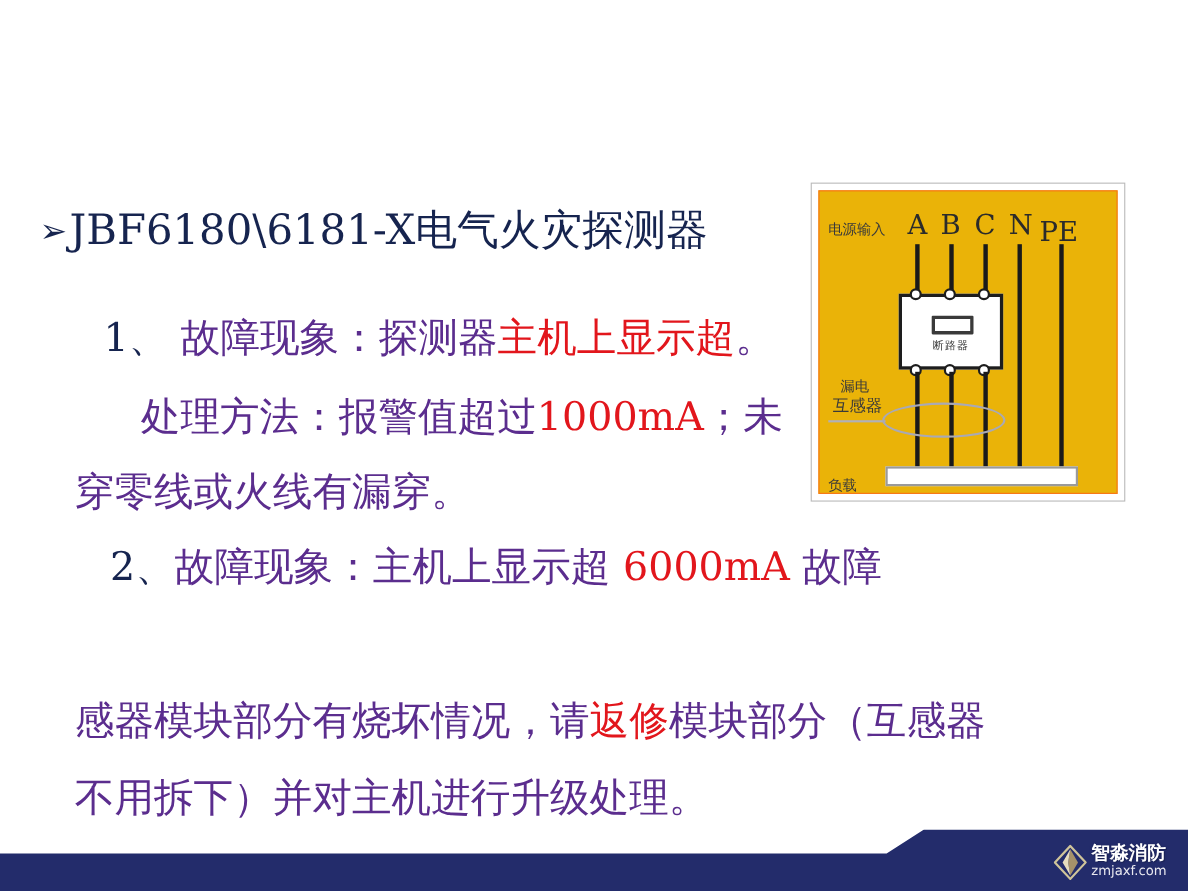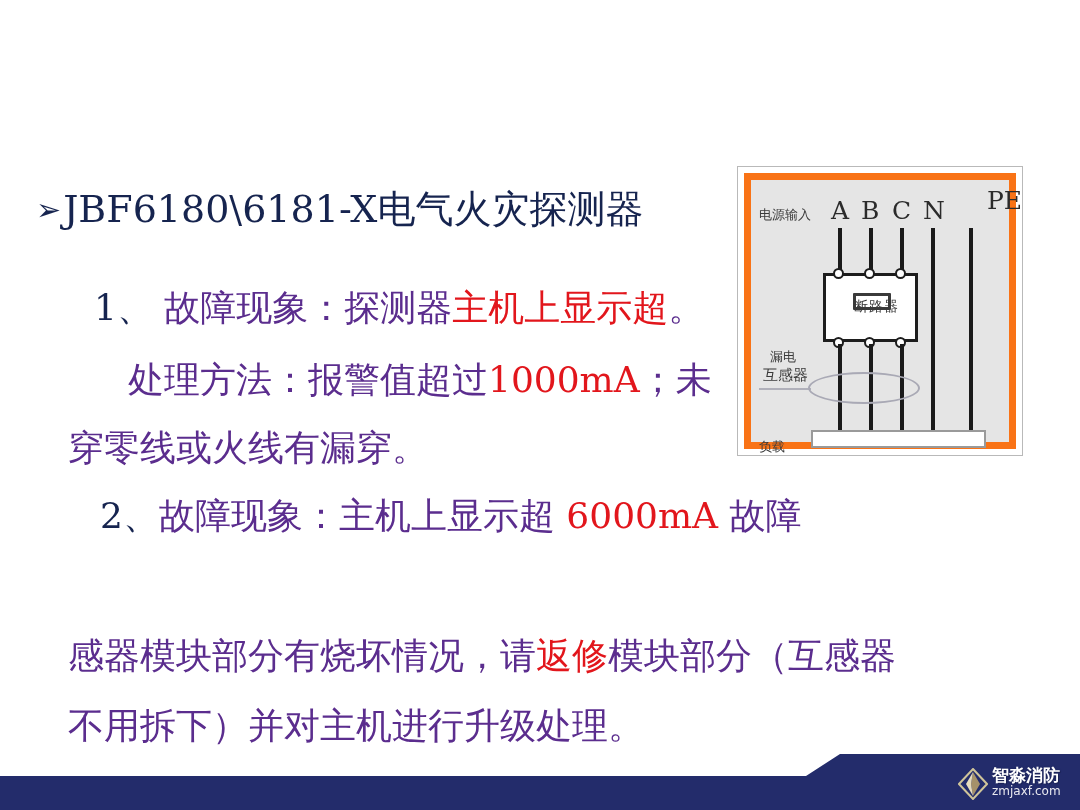--- a/index.html
+++ b/index.html
@@ -82,21 +82,21 @@
   }
   .num{font-family:"DejaVu Serif","Liberation Serif",serif;color:#16244f;}
 
   
   .diagram{
     position:absolute;left:737px;top:166px;width:286px;height:290px;
     background:#fff;border:1px solid #b9b9b9;box-sizing:border-box;
   }
   .diagram-inner{
     position:absolute;left:6px;top:6px;right:6px;bottom:6px;
-    border:7px solid #f97316;box-sizing:border-box;background:#e5e5e5;padding-left:40px;
+    border:1px solid #f97316;box-sizing:border-box;background:#eab308;padding-left:40px;
   }
   .dlabel{position:absolute;font-family:"DejaVu Sans","Liberation Sans",sans-serif;color:#3a3a3a;white-space:nowrap;}
   .dphase{position:absolute;font-family:"DejaVu Serif","Liberation Serif",serif;color:#2b2b2b;font-size:25px;line-height:1;}
   .wire{position:absolute;background:#1a1a1a;width:4px;}
   .breaker{
     position:absolute;border:3px solid #1d1d1d;background:#fff;box-sizing:border-box;
   }
   .breaker-win{position:absolute;border:3px solid #3a3a3a;background:#fff;box-sizing:border-box;border-radius:1px;}
   .term{position:absolute;width:11px;height:11px;border:2px solid #1d1d1d;border-radius:50%;background:#fff;box-sizing:border-box;}
   .ct-ellipse{
@@ -170,32 +170,32 @@
 
   <div class="diagram">
     <div class="diagram-inner">
 
       <div class="dlabel" style="left:8px;top:26px;font-size:13px;">电源输入</div>
 
       <div class="dphase" style="left:80px;top:18px;">A</div>
       <div class="dphase" style="left:110px;top:18px;">B</div>
       <div class="dphase" style="left:141px;top:18px;">C</div>
       <div class="dphase" style="left:172px;top:18px;">N</div>
-      <div class="dphase" style="left:200px;top:8px;margin-left:36px;">PE</div>
+      <div class="dphase" style="left:200px;top:24px;">PE</div>
 
       <div class="wire" style="left:87px;top:48px;height:48px;"></div>
       <div class="wire" style="left:118px;top:48px;height:48px;"></div>
       <div class="wire" style="left:149px;top:48px;height:48px;"></div>
 
       <div class="wire" style="left:180px;top:48px;height:204px;"></div>
       <div class="wire" style="left:218px;top:48px;height:204px;"></div>
 
       <div class="breaker" style="left:72px;top:93px;width:95px;height:69px;"></div>
       <div class="breaker-win" style="left:102px;top:113px;width:38px;height:17px;"></div>
-      <div class="dlabel" style="left:103px;top:118px;font-size:14px;letter-spacing:1px;">断路器</div>
+      <div class="dlabel" style="left:103px;top:133px;font-size:10px;letter-spacing:1px;">断路器</div>
 
       <div class="term" style="left:82px;top:88px;"></div>
       <div class="term" style="left:113px;top:88px;"></div>
       <div class="term" style="left:144px;top:88px;"></div>
 
       <div class="term" style="left:82px;top:157px;"></div>
       <div class="term" style="left:113px;top:157px;"></div>
       <div class="term" style="left:144px;top:157px;"></div>
 
       <div class="wire" style="left:87px;top:164px;height:88px;"></div>

